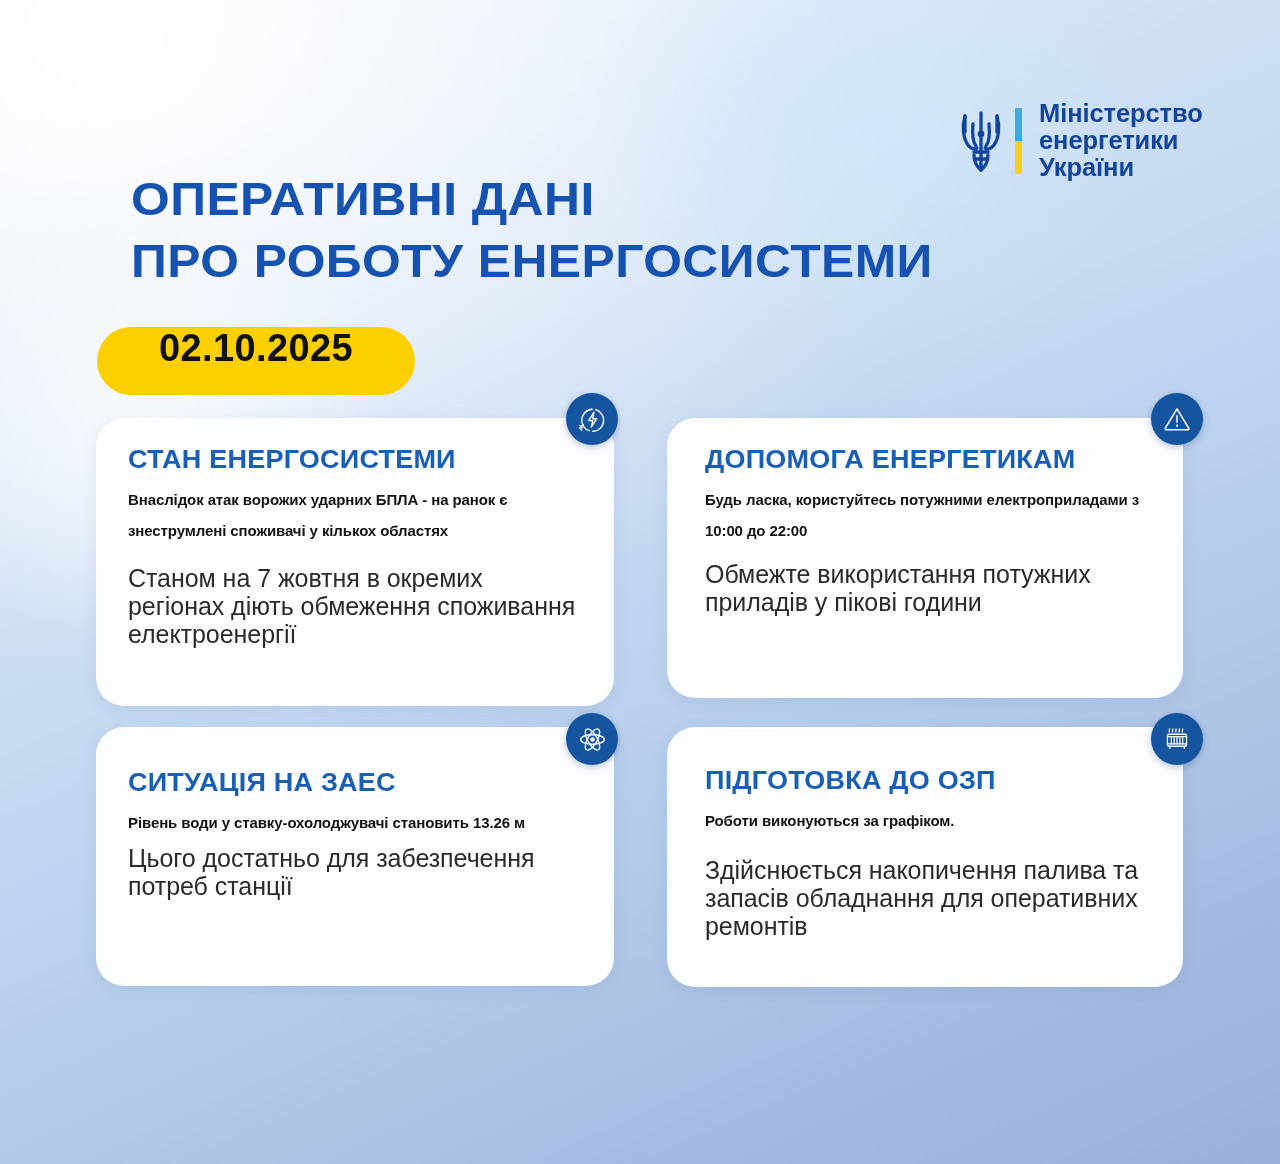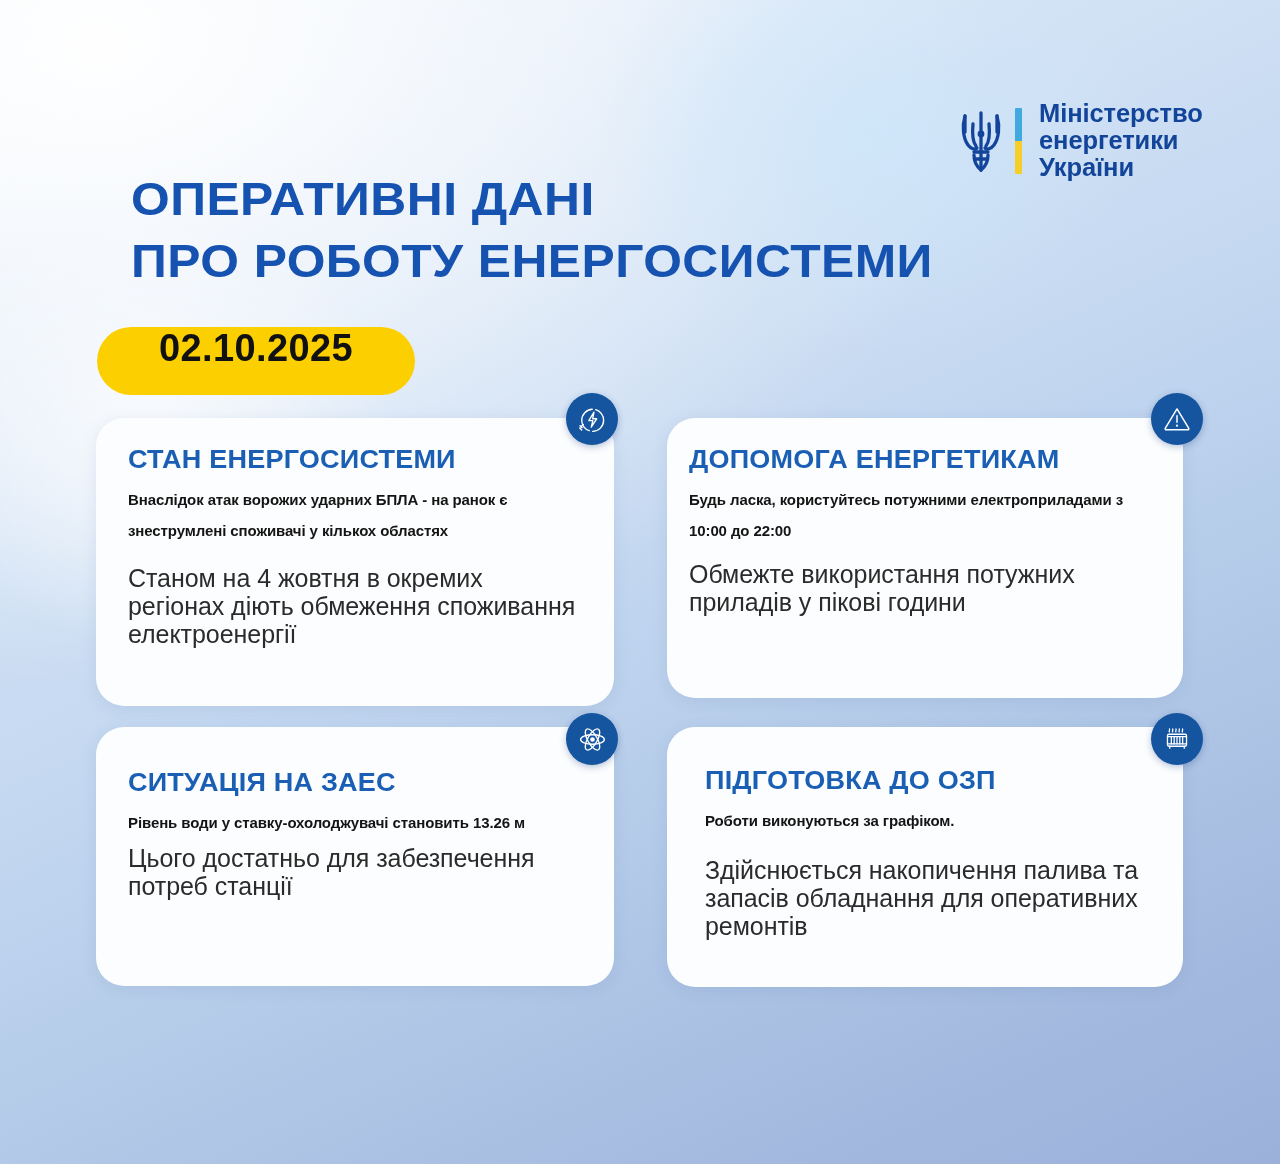--- a/index.html
+++ b/index.html
@@ -111,21 +111,21 @@
     background:#FCFDFE;
     border-radius:28px;
     box-shadow:0 3px 16px rgba(60,90,150,0.10);
   }
   .card.c1 { left:96px;  top:418px; width:518px; height:288px; }
   .card.c2 { left:667px; top:418px; width:516px; height:280px; }
   .card.c3 { left:96px;  top:727px; width:518px; height:259px; }
   .card.c4 { left:667px; top:727px; width:516px; height:260px; }
 
   .card-inner { padding:26px 30px 0 32px; }
-  .card.c2 .card-inner { padding:26px 24px 0 22px; }
+  .card.c2 .card-inner { padding:26px 24px 0 38px; }
   .card.c4 .card-inner { padding:38px 24px 0 38px; }
   .card.c3 .card-inner { padding:40px 24px 0 32px; }
 
   .card h2 {
     color:#1A5FB4;
     font-size:26.5px;
     font-weight:700;
     letter-spacing:0.2px;
     line-height:30px;
     transform:scaleX(1.02);
@@ -211,21 +211,21 @@
   </h1>
 
   <div class="date-badge">
     <span>02.10.2025</span>
   </div>
 
   <div class="card c1">
     <div class="card-inner">
       <h2>СТАН ЕНЕРГОСИСТЕМИ</h2>
       <p class="lead">Внаслідок атак ворожих ударних БПЛА - на ранок є знеструмлені споживачі у кількох областях</p>
-      <p class="note">Станом на 4 жовтня в окремих регіонах діють обмеження споживання електроенергії</p>
+      <p class="note">Станом на 7 жовтня в окремих регіонах діють обмеження споживання електроенергії</p>
     </div>
   </div>
   <div class="icon-badge b1">
     <svg viewBox="0 0 34 34" width="31" height="31" aria-hidden="true">
       <g fill="none" stroke="#FFFFFF" stroke-width="1.5" stroke-linecap="round" stroke-linejoin="round">
         <path d="M20.5 6.2 C25.6 7.7 29.2 12.4 29.2 17.9 C29.2 24.6 23.8 30 17.1 30"></path>
         <path d="M13.4 29.3 C8.6 27.7 5.2 23.2 5.2 17.9 C5.2 11.4 10.3 6.1 16.7 5.8"></path>
         <path d="M18.6 9 L13 18.2 L17.4 18.2 L15.6 25.4 L21.6 16.2 L17.2 16.2 Z"></path>
         <path d="M6.9 22.4 L4.4 24.9"></path>
         <path d="M4.4 24.9 L3.2 23.7"></path>

